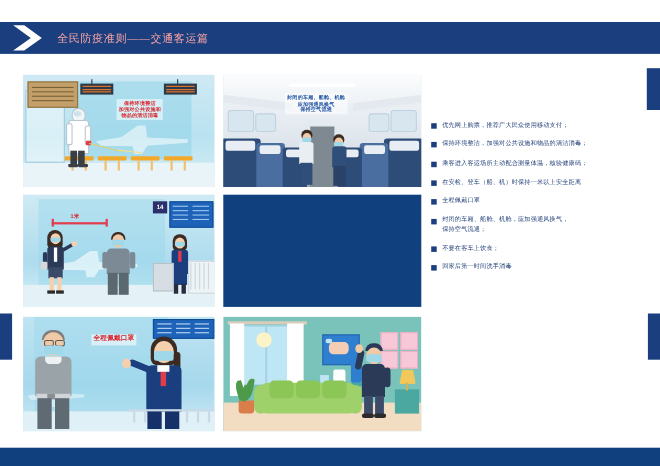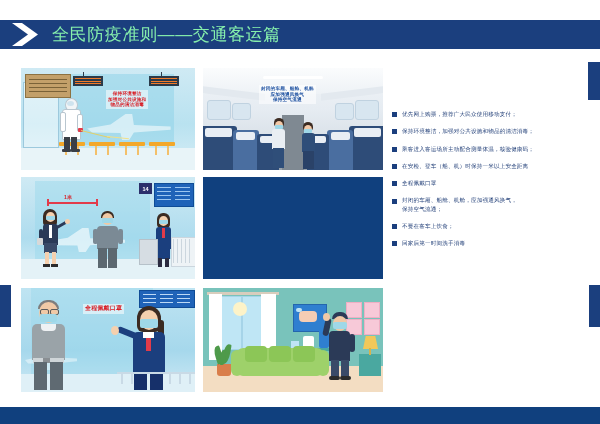--- a/index.html
+++ b/index.html
@@ -28,25 +28,26 @@
   }
   .header-chevron {
     position: absolute;
     left: 8px;
     top: 0;
     width: 36px;
     height: 29px;
   }
   .header-title {
     margin-left: 52px;
-    color: #86efac;
-    font-size: 17px;
+    color: #fca5a5;
+    font-size: 10px;
     letter-spacing: 0.6px;
     font-weight: normal;
     white-space: nowrap;
+    font-family: Liberation Serif, serif;
   }
 
   
   .edge-accent-right {
     position: absolute;
     right: 0;
     top: 62px;
     width: 12px;
     height: 38px;
     background: #1b3f7e;

